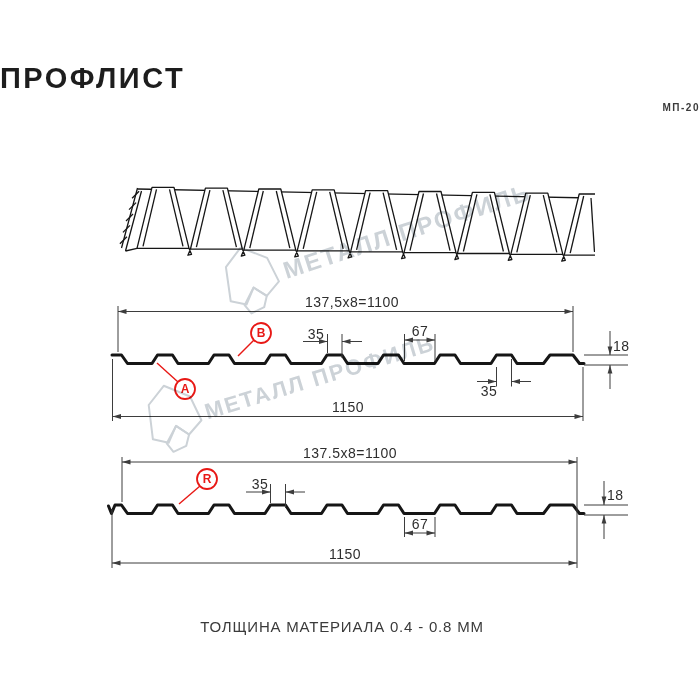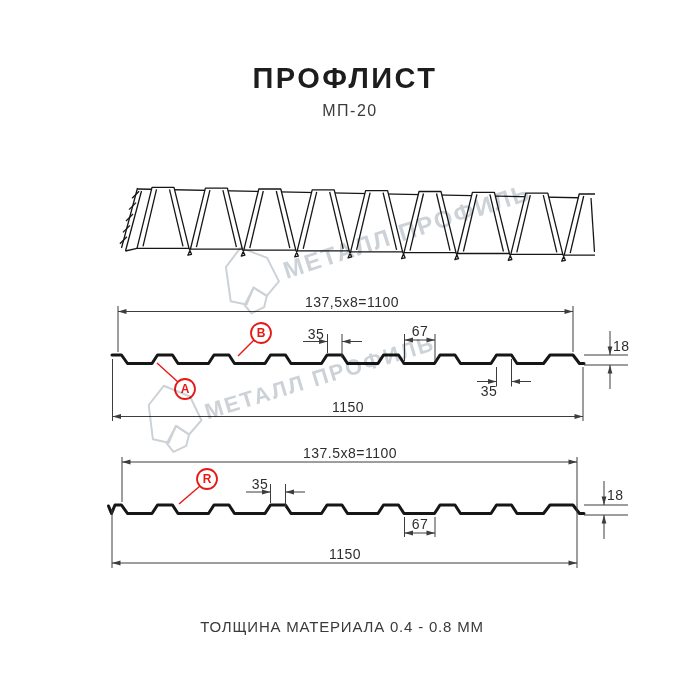--- a/index.html
+++ b/index.html
@@ -1,21 +1,21 @@
 <!DOCTYPE html>
 <html><head>
 <meta charset="utf-8">
 <style>
   html,body{margin:0;padding:0;}
   body{width:700px;height:700px;background:#ffffff;position:relative;overflow:hidden;
        font-family:"Liberation Sans","DejaVu Sans",sans-serif;}
-  .title{position:absolute;left:0;right:10px;top:62px;text-align:center;
+  .title{position:absolute;left:0;right:10px;top:62px;text-align:left;
          font-size:29px;font-weight:700;letter-spacing:2.5px;color:#1d1d1d;}
-  .subtitle{position:absolute;left:0;right:0;top:102px;text-align:center;
-         font-size:16px;font-weight:400;letter-spacing:1.5px;color:#3b3b3b;}
+  .subtitle{position:absolute;left:0;right:0;top:102px;text-align:right;
+         font-size:10px;font-weight:700;letter-spacing:1.5px;color:#3b3b3b;}
   .footer{position:absolute;left:0;right:16px;top:618px;text-align:center;
          font-size:15px;font-weight:500;letter-spacing:.8px;color:#3b3b3b;}
   svg{position:absolute;left:0;top:0;}
   .dimtext{font-size:14px;fill:#2e2e2e;letter-spacing:.5px;}
   .redt{font-size:12px;font-weight:700;}
   .wmtext{font-weight:700;letter-spacing:2px;}
 </style>
 </head>
 <body>
 

